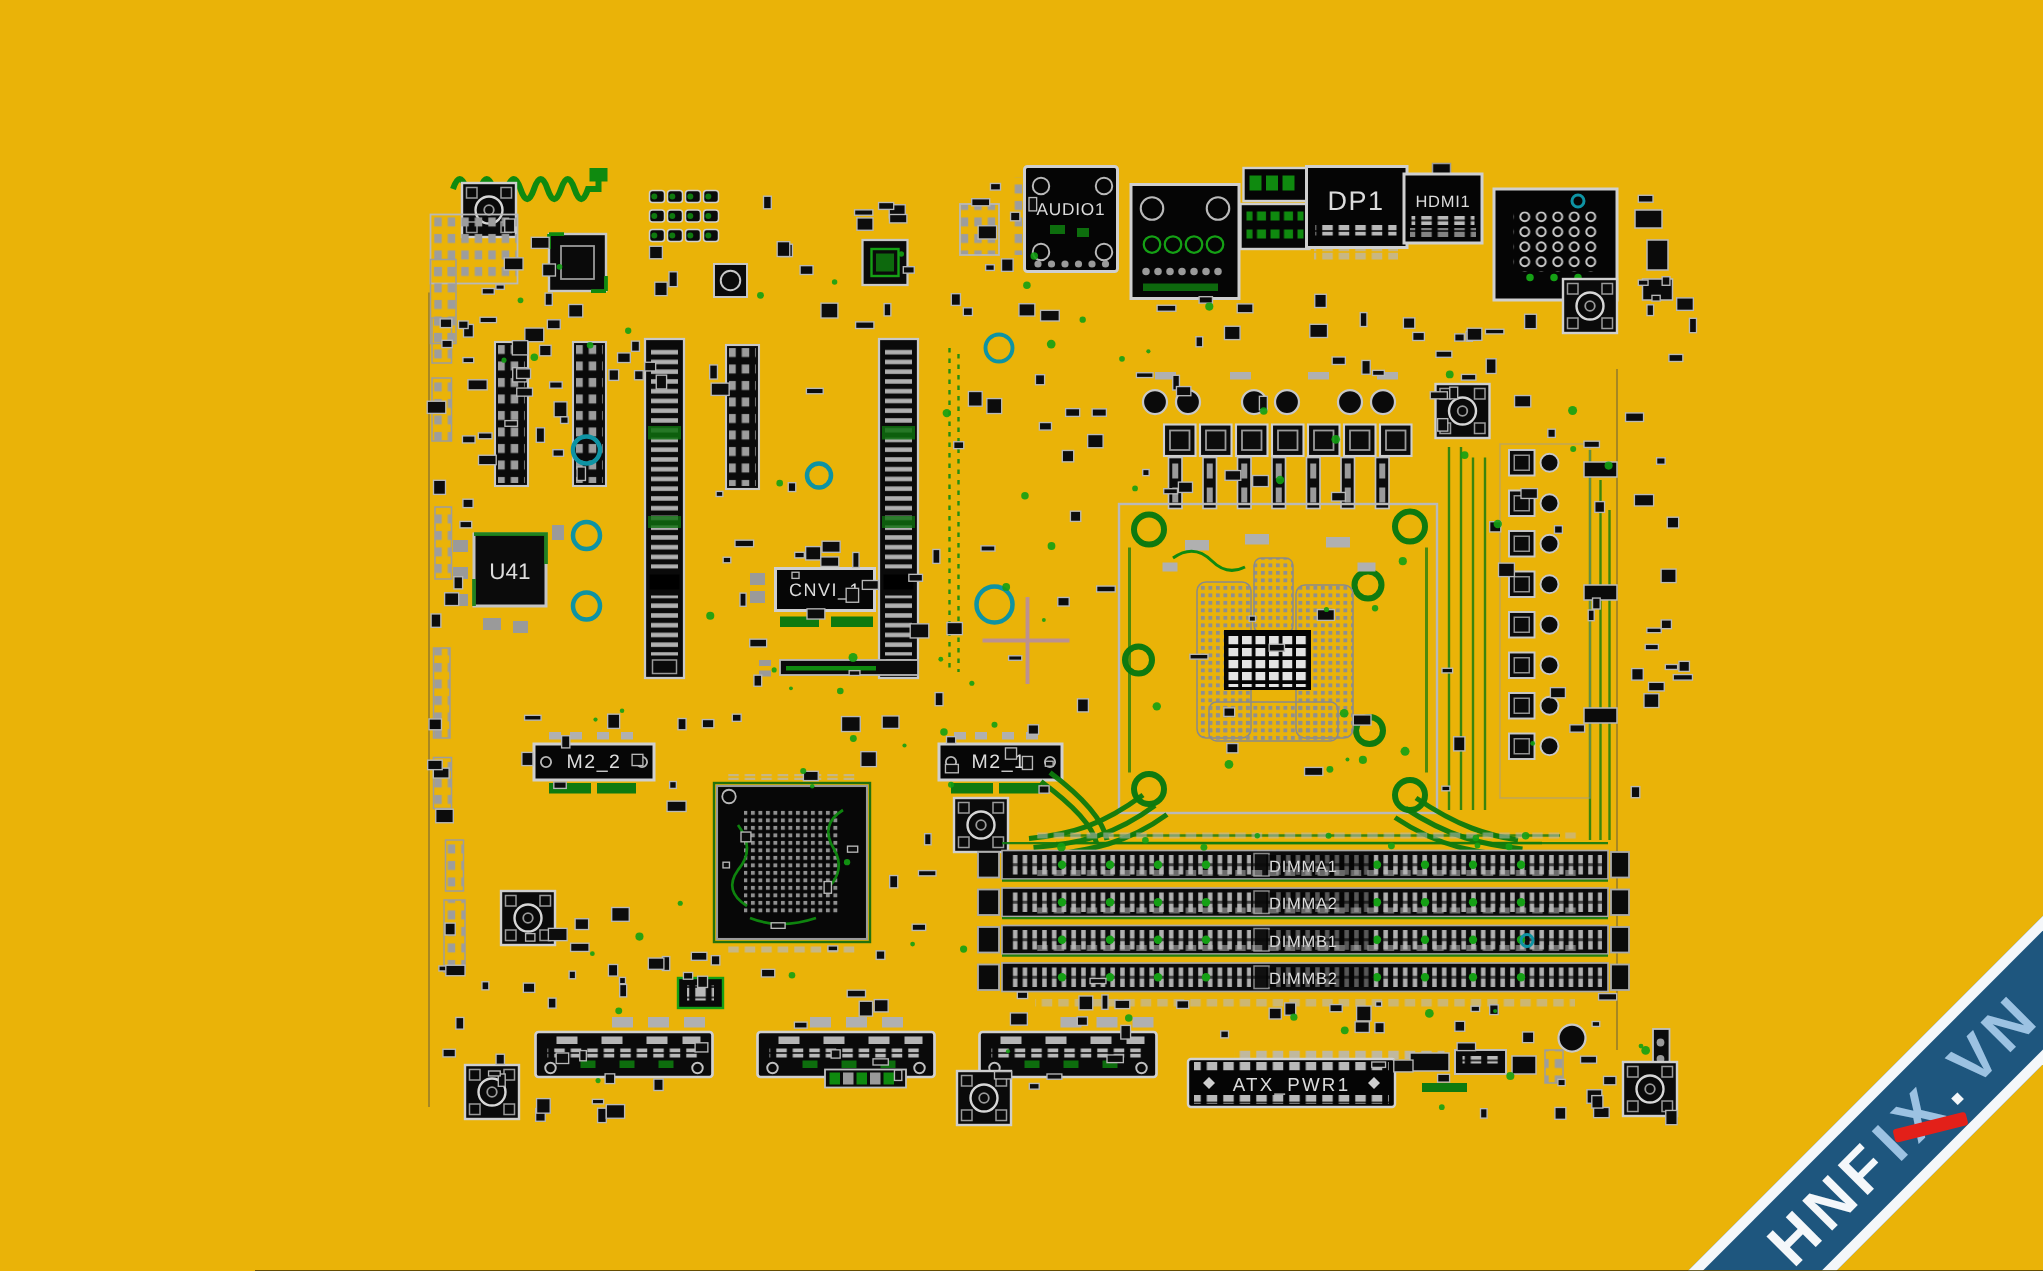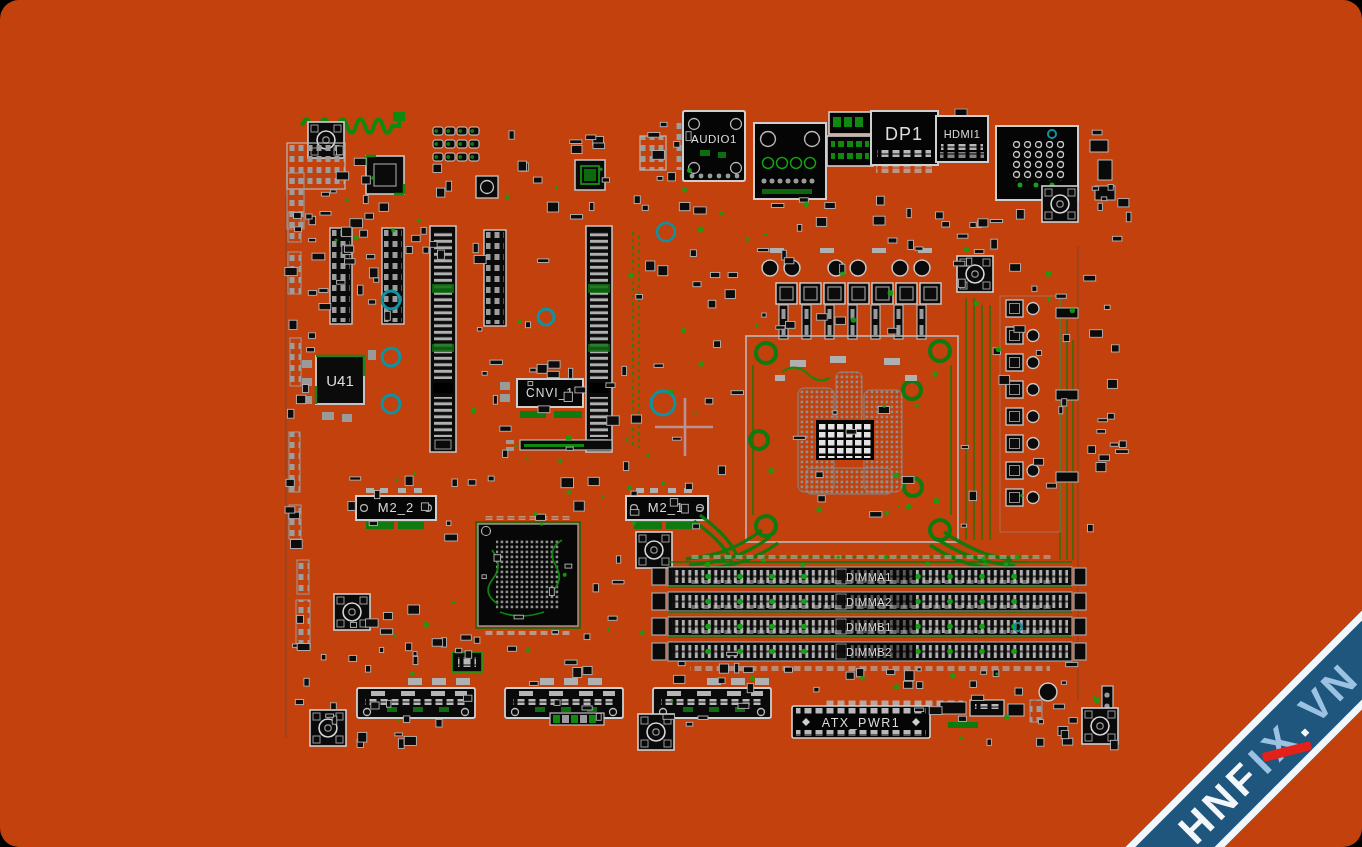--- a/index.html
+++ b/index.html
@@ -1,17 +1,17 @@
 <!DOCTYPE html>
 <html><head>
 <meta charset="utf-8">
 <style>
   html,body{margin:0;padding:0;background:#000;}
-  #stage{position:relative;width:1362px;height:847px;background:#c2410c;overflow:hidden;
-         font-family:"Liberation Sans",sans-serif;border-radius:19px;}
+  #stage{position:relative;width:1362px;height:847px;background:#eab308;overflow:hidden;
+         font-family:"Liberation Sans",sans-serif;}
   #boardsvg{position:absolute;left:0;top:0;}
   svg text{font-family:"Liberation Sans",sans-serif;fill:#dcdcdc;}
   
   .wm{position:absolute;left:0;top:0;width:1362px;height:847px;pointer-events:none;overflow:hidden;}
   .wm-band{position:absolute;left:1269px;top:753px;width:460px;height:56px;background:#1e567e;
            border-top:7px solid #f4f7fa;border-bottom:7px solid #f4f7fa;
            transform:translate(-50%,-50%) rotate(-45deg);
            display:flex;align-items:center;justify-content:center;gap:3px;
            font-weight:700;font-size:41px;letter-spacing:4px;line-height:1;}
   .wm-t{display:inline-block;}

